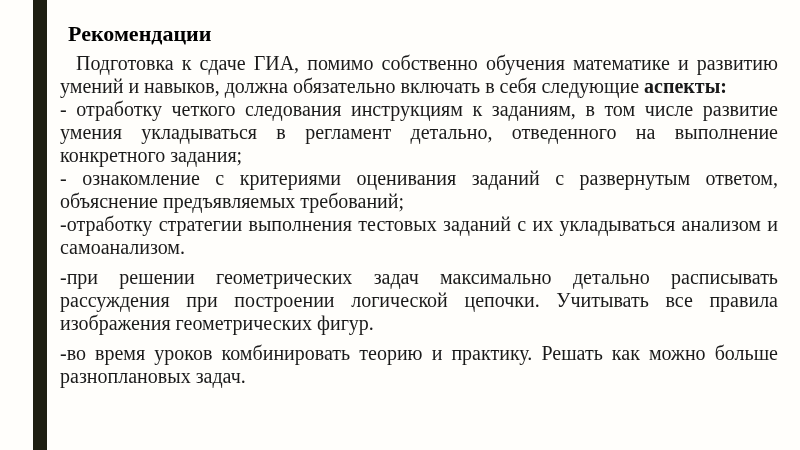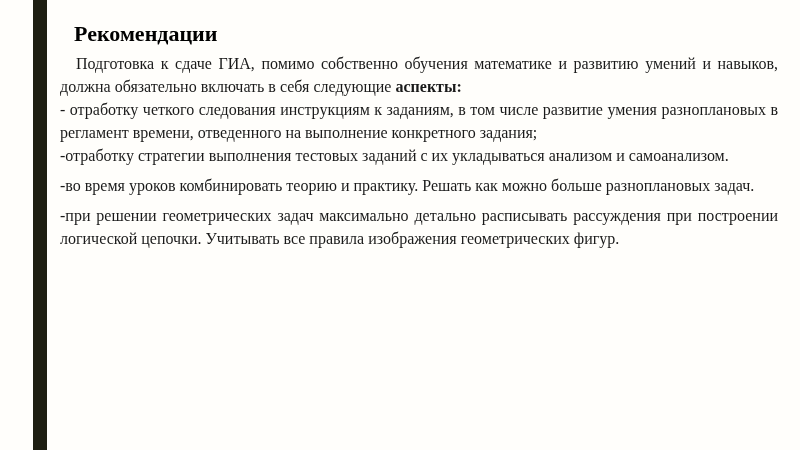--- a/index.html
+++ b/index.html
@@ -24,41 +24,42 @@
     position: absolute;
     left: 60px; top: 20px;
     width: 718px;
     color: #1a1a1a;
   }
   .title {
     font-size: 22px;
     line-height: 28px;
     font-weight: bold;
     color: #000000;
-    margin: 0 0 4px 14px;
+    margin: 0 0 4px 8px;
     text-align: left;
   }
   .content p {
-    font-size: 16px;
+    font-size: 20px;
     line-height: 23px;
     margin: 0;
     text-align: justify;
     text-align-last: left;
     color: #1a1a1a;
   }
   .intro { text-indent: 16px; }
   .bold-inline { font-weight: bold; }
   .gap-before { margin-top: 7px !important; }
 </style>
 </head>
 <body>
 
 <div class="slide">
   <div class="accent-bar"></div>
   <div class="content">
     <h1 class="title">Рекомендации</h1>
     <p class="intro"><span>Подготовка к сдаче ГИА, помимо собственно обучения математике и развитию умений и навыков, должна обязательно включать в себя следующие </span><span class="bold-inline">аспекты:</span></p>
-    <p>- отработку четкого следования инструкциям к заданиям, в том числе развитие умения разноплановых в регламент времени, отведенного на выполнение конкретного задания;</p>
+    <p>- отработку четкого следования инструкциям к заданиям, в том числе развитие умения укладываться в регламент детально, отведенного на выполнение конкретного задания;</p>
+    <p>- ознакомление с критериями оценивания заданий с развернутым ответом, объяснение предъявляемых требований;</p>
     <p>-отработку стратегии выполнения тестовых заданий с их укладываться анализом и самоанализом.</p>
+    <p class="gap-before">-при решении геометрических задач максимально детально расписывать рассуждения при построении логической цепочки.  Учитывать все правила изображения геометрических фигур.</p>
     <p class="gap-before">-во время уроков комбинировать теорию и практику.  Решать как можно больше разноплановых задач.</p>
-    <p class="gap-before">-при решении геометрических задач максимально детально расписывать рассуждения при построении логической цепочки.  Учитывать все правила изображения геометрических фигур.</p>
   </div>
 </div>
 
 </body></html>

